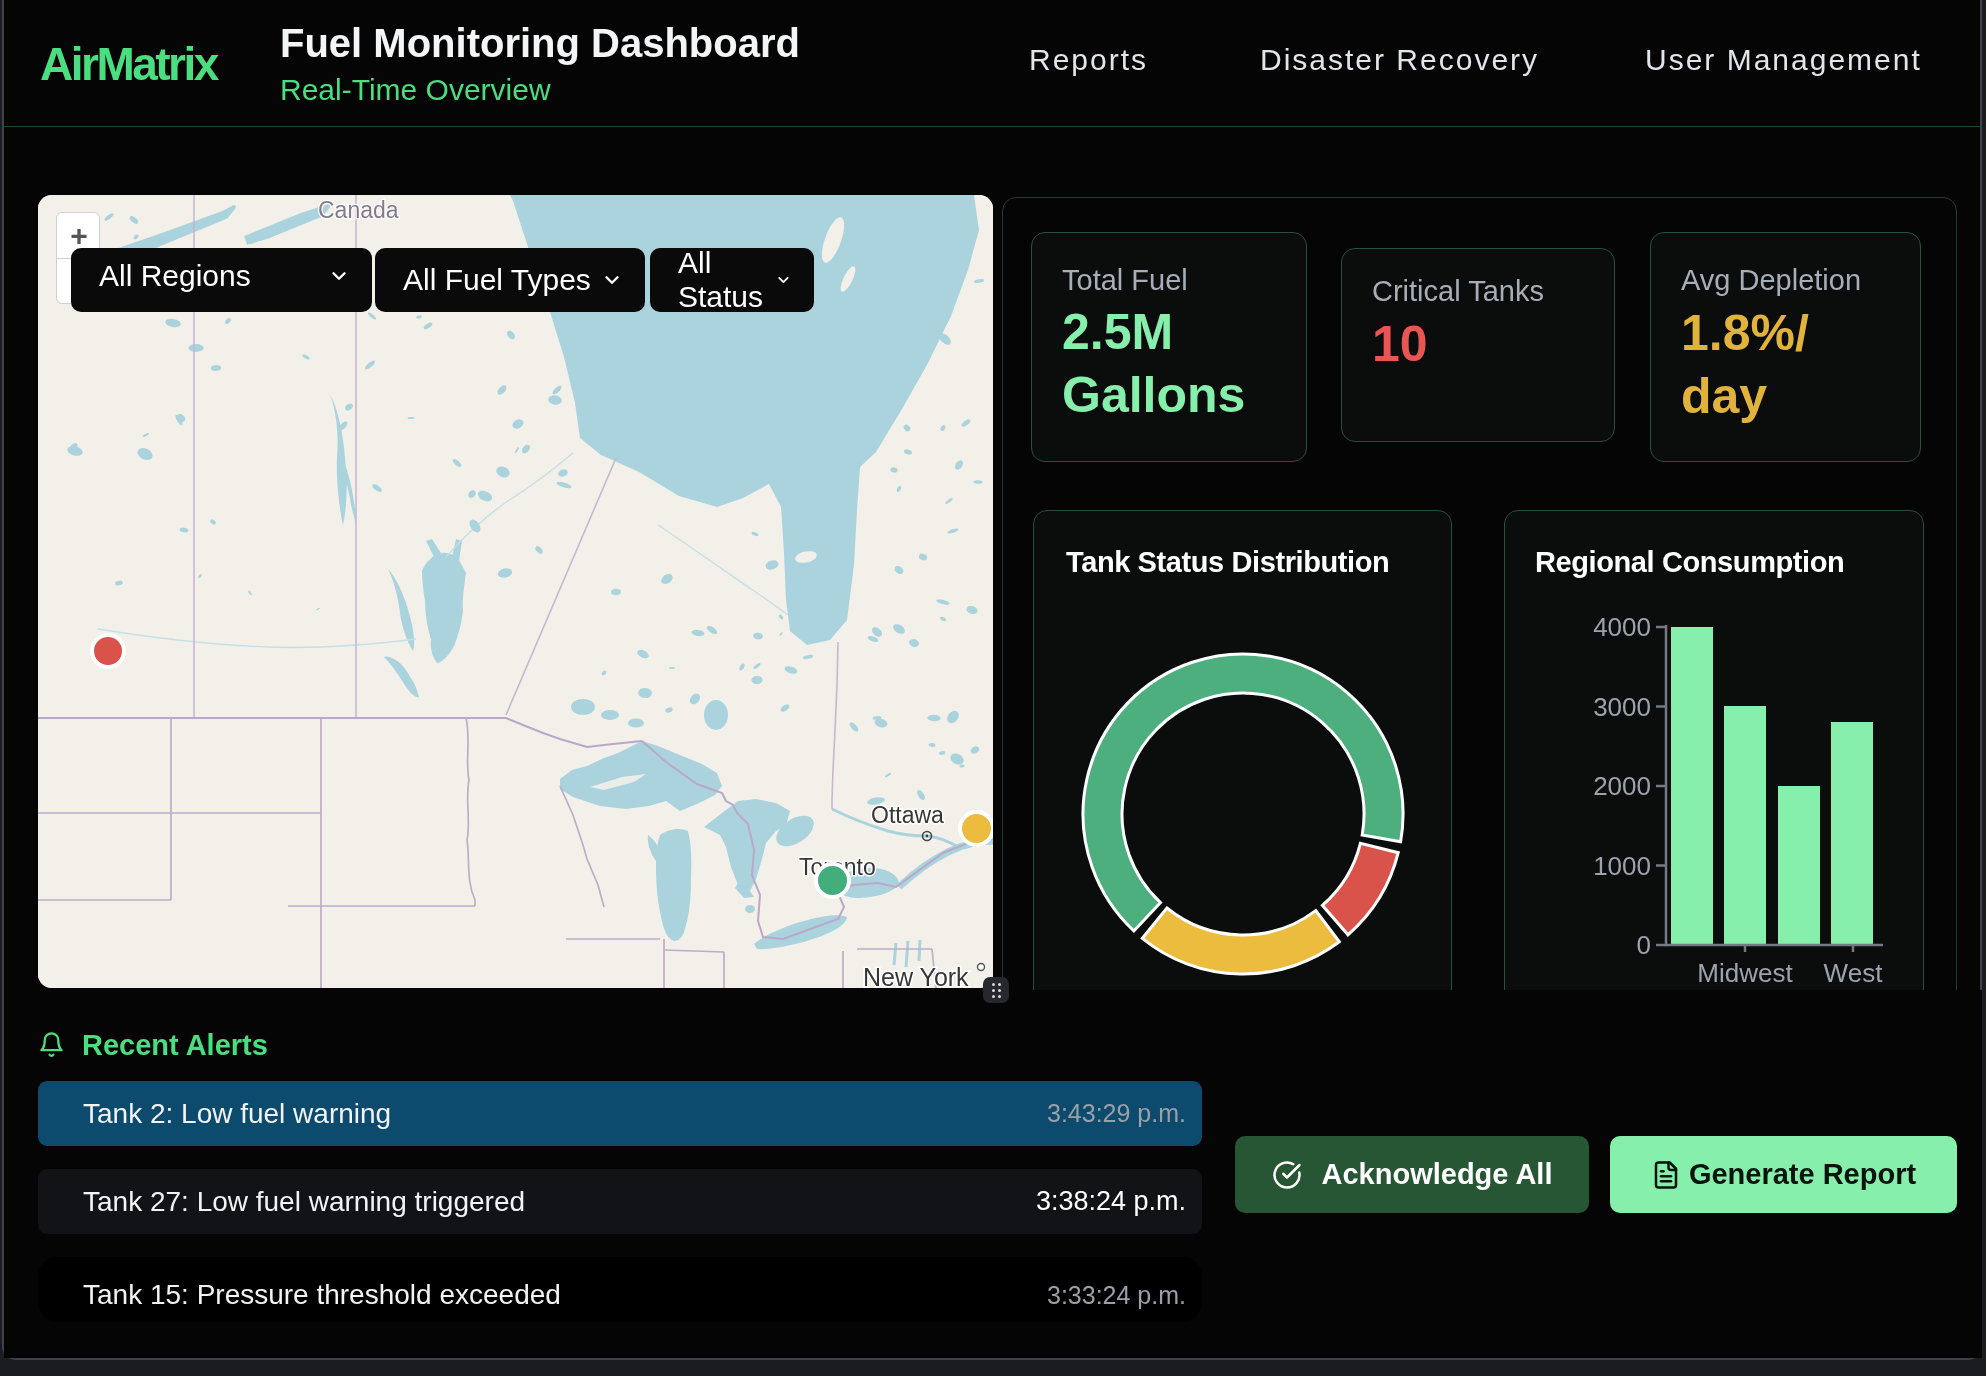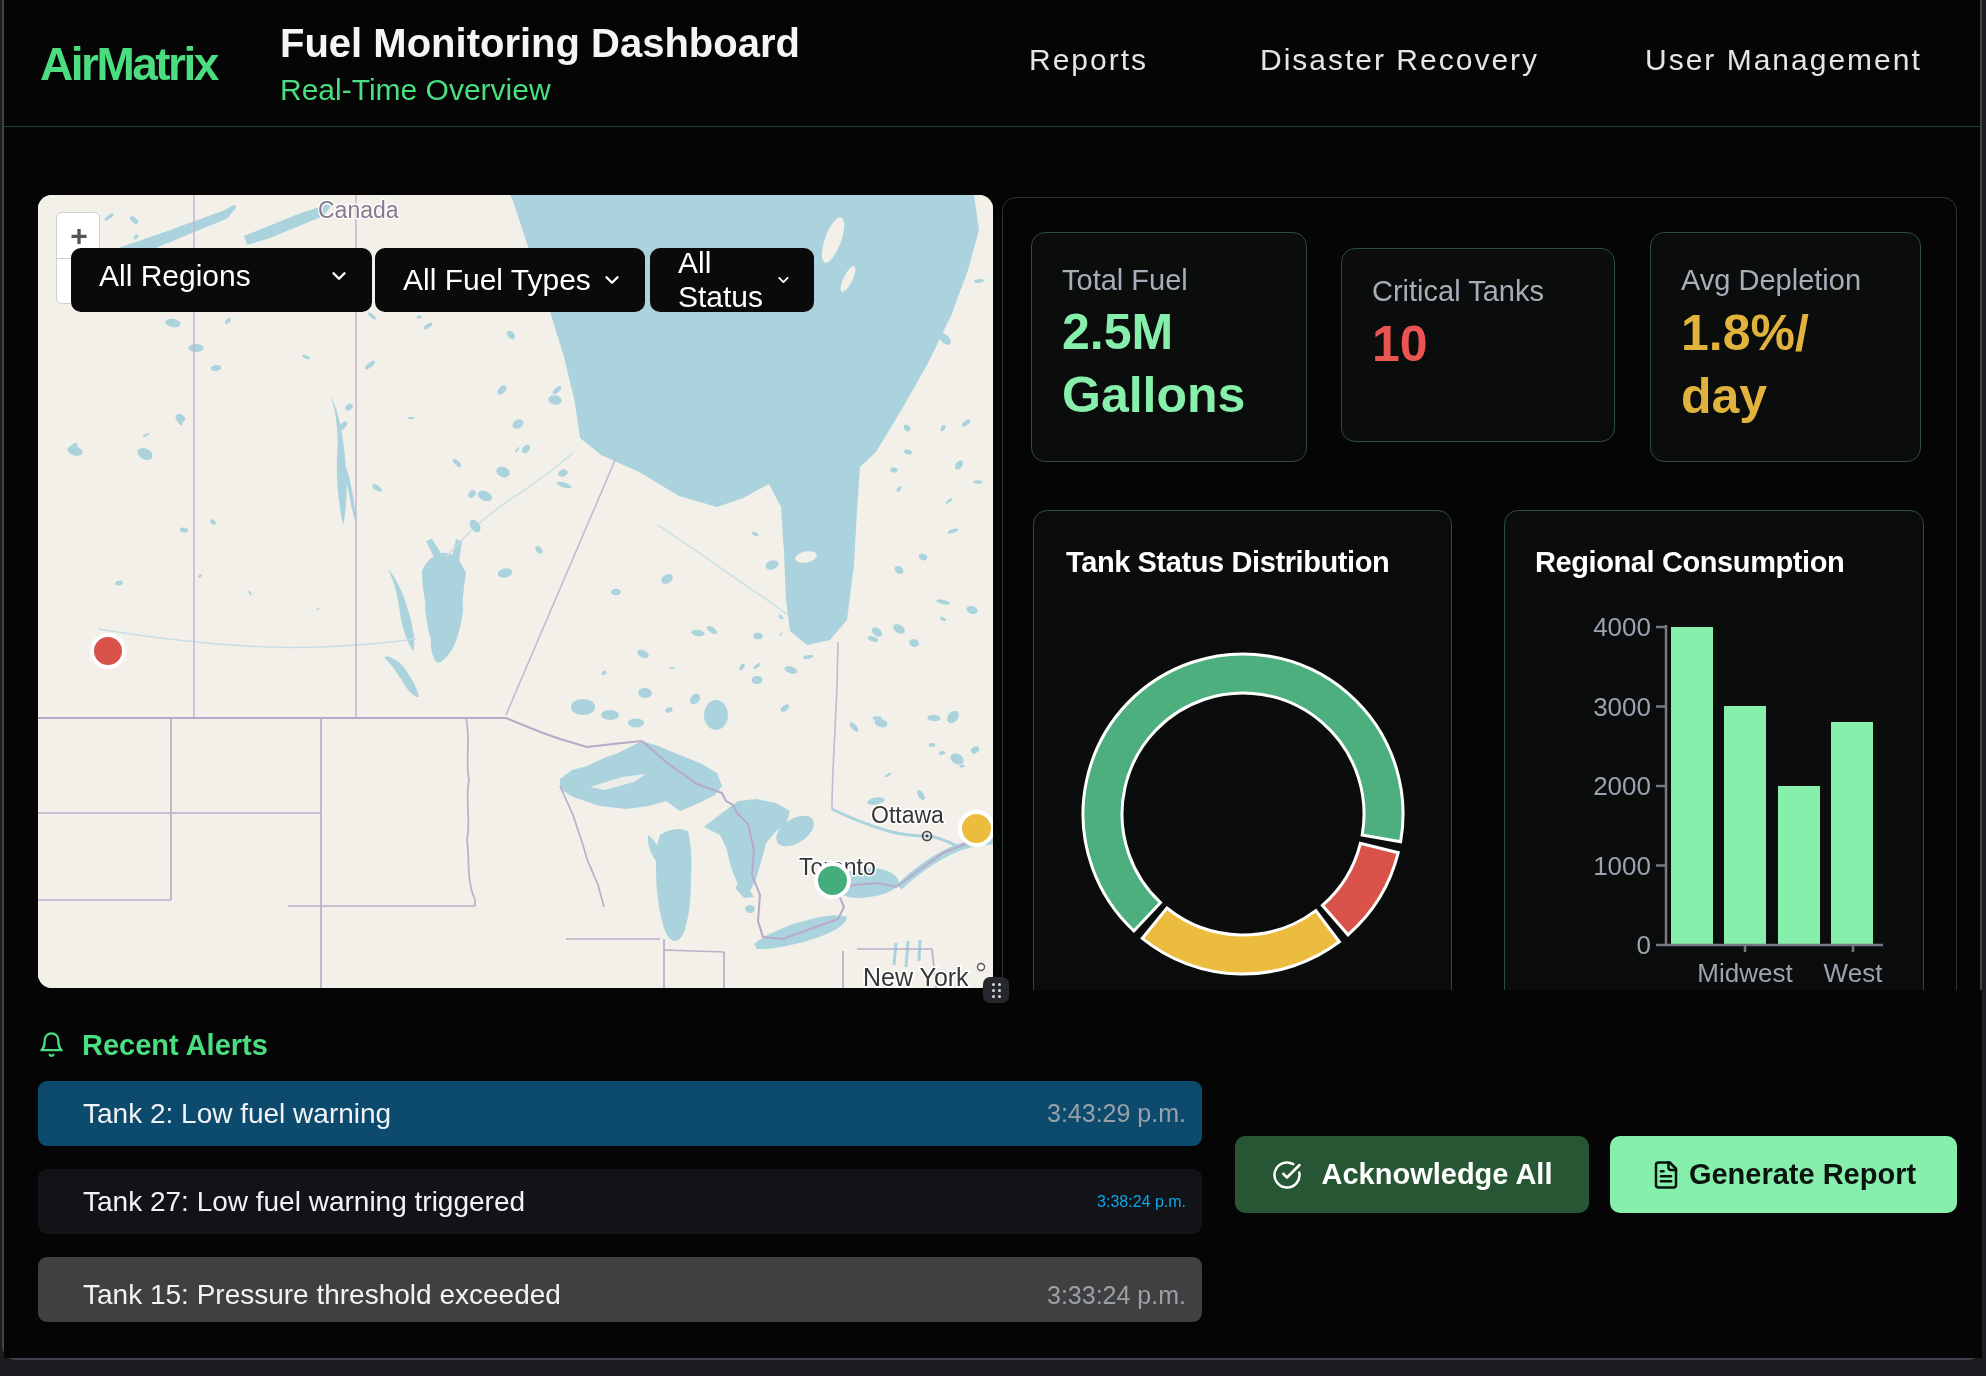--- a/index.html
+++ b/index.html
@@ -341,23 +341,23 @@
     <path d="M6 8a6 6 0 0 1 12 0c0 7 3 9 3 9H3s3-2 3-9"></path>
     <path d="M10.3 21a1.94 1.94 0 0 0 3.4 0"></path>
   </svg>
 <div style="position:absolute;left:82px;top:1029px;font-size:29px;font-weight:bold;color:#4ade80">Recent Alerts</div>
 <div style="position:absolute;left:38px;top:1081px;width:1164px;height:65px;background:#0c4a6e;border-radius:9px;display:flex;align-items:center;justify-content:space-between;padding:0 16px 0 45px;box-sizing:border-box">
 <span style="font-size:28px;color:#f2f3f5">Tank 2: Low fuel warning</span>
     <span style="font-size:25px;color:#9aa0a8">3:43:29 p.m.</span>
   </div>
 <div style="position:absolute;left:38px;top:1169px;width:1164px;height:65px;background:#111316;border-radius:9px;display:flex;align-items:center;justify-content:space-between;padding:0 16px 0 45px;box-sizing:border-box">
 <span style="font-size:28px;color:#f2f3f5">Tank 27: Low fuel warning triggered</span>
-    <span style="font-size:16px;color:#0ea5e9">3:38:24 p.m.</span>
-  </div>
-<div style="position:absolute;left:38px;top:1257px;width:1164px;height:65px;background:#404040;border-radius:9px;display:flex;align-items:center;justify-content:space-between;padding:11px 16px 0 45px;box-sizing:border-box">
+    <span style="font-size:27px;color:#ffffff">3:38:24 p.m.</span>
+  </div>
+<div style="position:absolute;left:38px;top:1257px;width:1164px;height:65px;background:#000000;border-radius:20px;display:flex;align-items:center;justify-content:space-between;padding:11px 16px 0 45px;box-sizing:border-box">
 <span style="font-size:28px;color:#f2f3f5">Tank 15: Pressure threshold exceeded</span>
     <span style="font-size:25px;color:#9aa0a8">3:33:24 p.m.</span>
   </div>
 
 <div style="position:absolute;left:1235px;top:1136px;width:354px;height:77px;background:#275634;border-radius:10px;display:flex;align-items:center;justify-content:center;gap:20px">
 <svg width="30" height="30" viewBox="0 0 24 24" fill="none" stroke="#fff" stroke-width="2" stroke-linecap="round" stroke-linejoin="round">
       <path d="M21.8 10A10 10 0 1 1 17 3.34"></path>
       <path d="m9 11 3 3L22 4"></path>
     </svg>
     <span style="font-size:29px;font-weight:bold;color:#fff">Acknowledge All</span>

